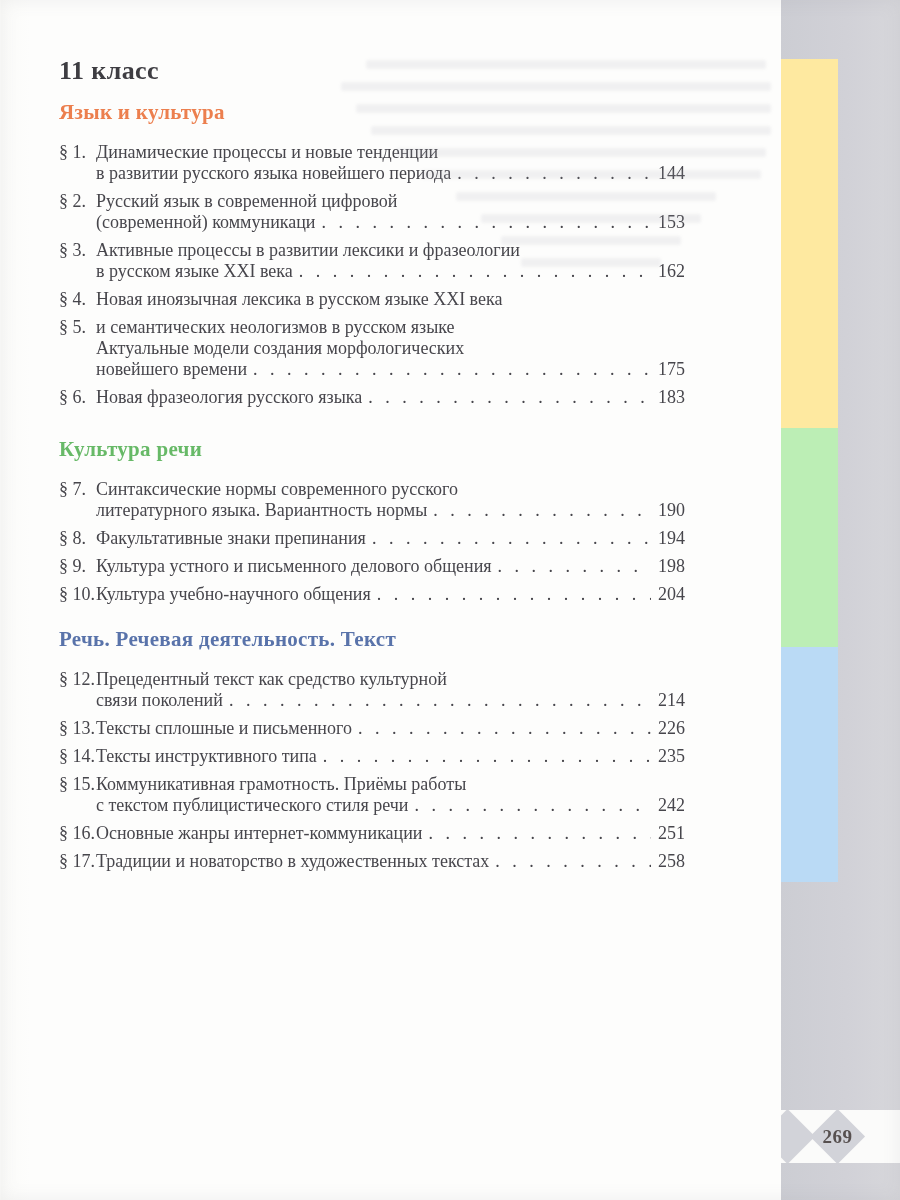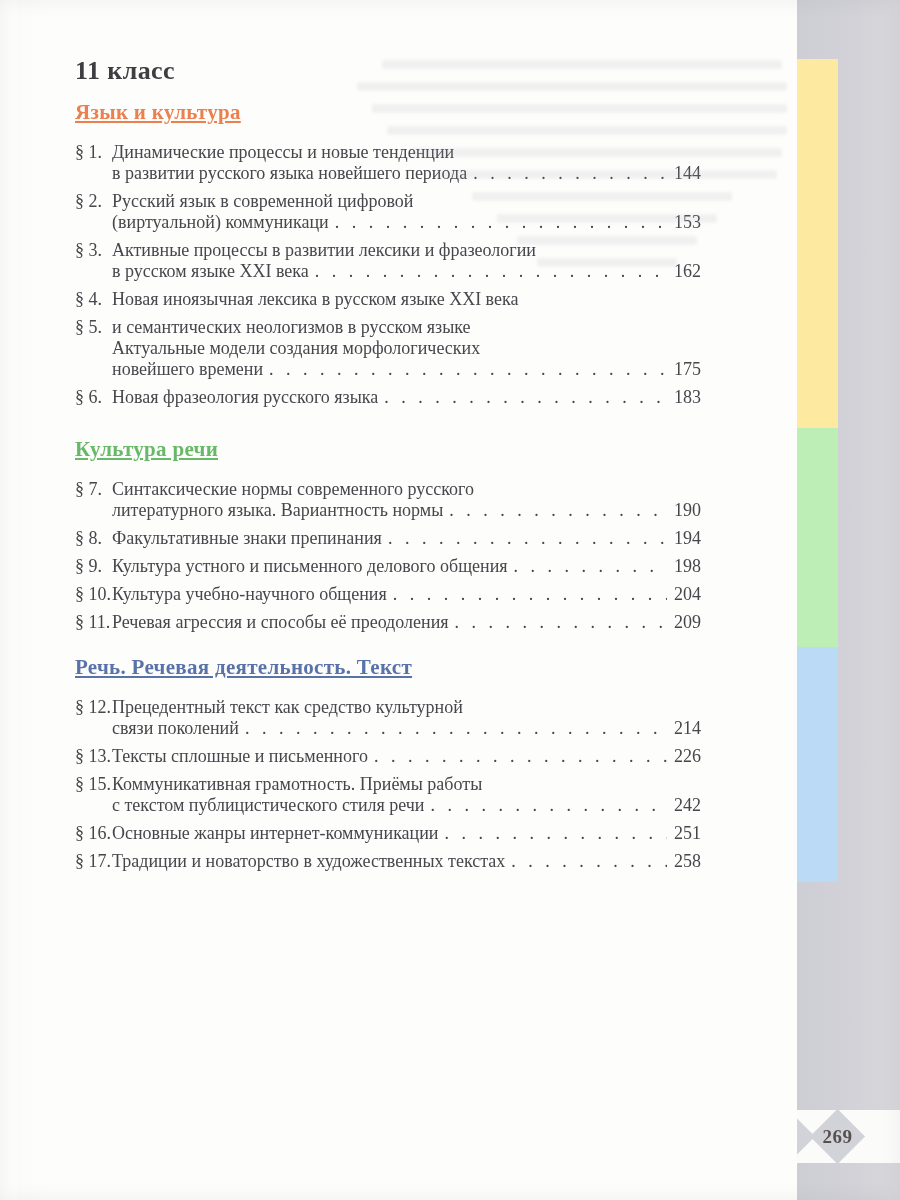--- a/index.html
+++ b/index.html
@@ -8,41 +8,40 @@
     font-family: "Liberation Serif", "DejaVu Serif", serif;
     background: #fdfdfb;
     position: relative;
     overflow: hidden;
     color: #47464c;
   }
 
   
   .page {
     position: absolute;
-    left: 17px; top: 0;
+    left: 1px; top: 0;
     width: 780px; height: 1200px;
     background: linear-gradient(90deg, #fbfbf9 0, #fdfdfc 30px, #fdfdfc 100%);
     padding: 56px 96px 0 58px;
     z-index: 2;
   }
 
   .page-title {
     font-size: 26px;
     font-weight: 700;
     letter-spacing: 0.4px;
     color: #3e3d42;
     margin-bottom: 14px;
   }
 
   .section-heading {
     font-size: 21px;
     font-weight: 700;
     letter-spacing: 0.3px;
     margin: 22px 0 17px 0;
-    text-decoration: underline;
   }
   .section-heading:first-of-type { margin-top: 0; }
 
   .toc { font-size: 18px; }
 
   .entry {
     display: flex;
     align-items: flex-start;
     margin-bottom: 7px;
     line-height: 21px;
@@ -158,21 +157,21 @@
             <span class="leader"></span>
             <span class="pg">144</span>
           </div>
         </div>
       </div>
       <div class="entry">
         <span class="num">§ 2.</span>
         <div class="body">
           <div class="tl">Русский язык в современной цифровой</div>
           <div class="tl last">
-            <span class="txt">(виртуальной) коммуникаци</span>
+            <span class="txt">(современной) коммуникаци</span>
             <span class="leader"></span>
             <span class="pg">153</span>
           </div>
         </div>
       </div>
       <div class="entry">
         <span class="num">§ 3.</span>
         <div class="body">
           <div class="tl">Активные процессы в развитии лексики и фразеологии</div>
           <div class="tl last">
@@ -245,49 +244,49 @@
       <div class="entry">
         <span class="num">§ 10.</span>
         <div class="body">
           <div class="tl last">
             <span class="txt">Культура учебно-научного общения</span>
             <span class="leader"></span>
             <span class="pg">204</span>
           </div>
         </div>
       </div>
-      <div class="entry">
-        <span class="num">§ 11.</span>
-        <div class="body">
-          <div class="tl last">
-            <span class="txt">Речевая агрессия и способы её преодоления</span>
-            <span class="leader"></span>
-            <span class="pg">209</span>
-          </div>
-        </div>
-      </div>
       <h2 class="section-heading" style="color: rgb(89, 115, 170);">Речь. Речевая деятельность. Текст</h2>
       <div class="entry">
         <span class="num">§ 12.</span>
         <div class="body">
           <div class="tl">Прецедентный текст как средство культурной</div>
           <div class="tl last">
             <span class="txt">связи поколений</span>
             <span class="leader"></span>
             <span class="pg">214</span>
           </div>
         </div>
       </div>
       <div class="entry">
         <span class="num">§ 13.</span>
         <div class="body">
           <div class="tl last">
             <span class="txt">Тексты сплошные и письменного</span>
             <span class="leader"></span>
             <span class="pg">226</span>
+          </div>
+        </div>
+      </div>
+      <div class="entry">
+        <span class="num">§ 14.</span>
+        <div class="body">
+          <div class="tl last">
+            <span class="txt">Тексты инструктивного типа</span>
+            <span class="leader"></span>
+            <span class="pg">235</span>
           </div>
         </div>
       </div>
       <div class="entry">
         <span class="num">§ 15.</span>
         <div class="body">
           <div class="tl">Коммуникативная грамотность. Приёмы работы</div>
           <div class="tl last">
             <span class="txt">с текстом публицистического стиля речи</span>
             <span class="leader"></span>

